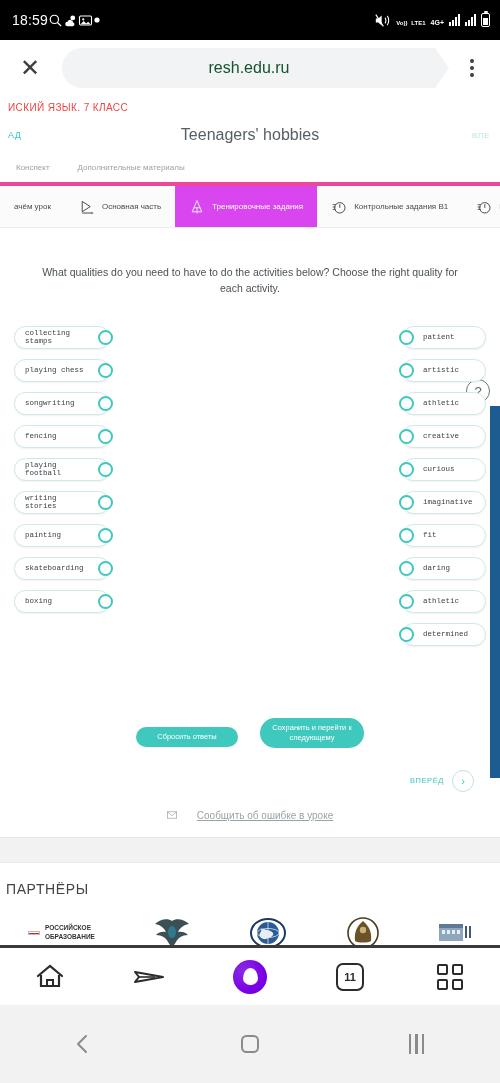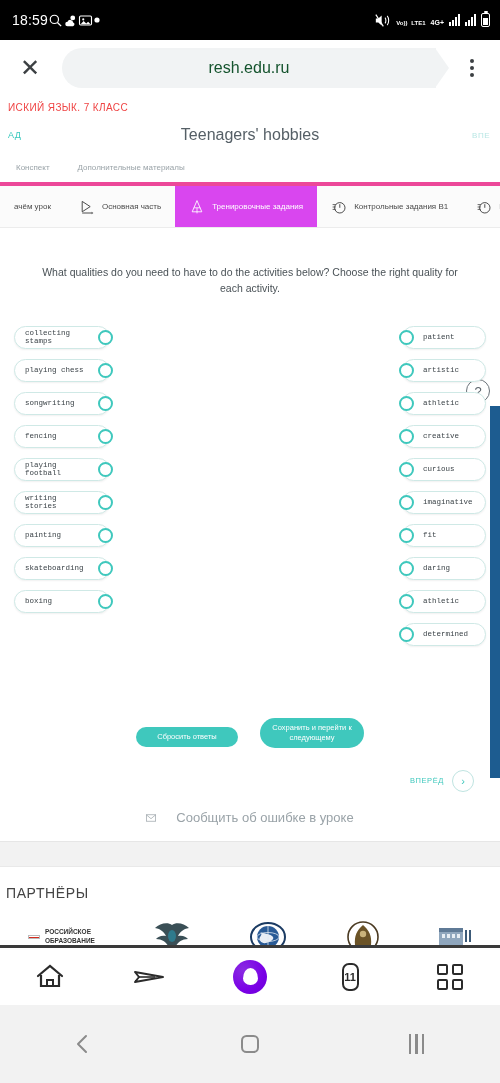--- a/index.html
+++ b/index.html
@@ -104,21 +104,21 @@
                align-items:center; justify-content:center; }
 
   .fwdrow { display:flex; align-items:center; justify-content:flex-end;
             gap:8px; padding:22px 26px 0 0;margin-left:12px; }
   .fwdlabel { font-size:7.5px; color:#3fc8bd; letter-spacing:.6px; }
   .fwdcircle { width:22px; height:22px; border-radius:50%; border:1px solid #bfe4e1;
                display:flex; align-items:center; justify-content:center; color:#3fc8bd;
                font-size:11px; }
 
   .reporterr { display:flex; align-items:center; justify-content:center; gap:20px;
-               font-size:13px; color:#9aa3a8; padding:18px 0 0 0; }
+               font-size:10px; color:#9aa3a8; padding:18px 0 0 0;text-decoration:underline; }
 
   .graygap { height:26px; background:#f2f2f2; border-top:1px solid #e6e6e6;
              border-bottom:1px solid #e9e9e9; margin-top:16px; }
 
   
   .partners { padding:18px 0 0 0; background:#fff; }
   .partners-title { font-size:14px; color:#444; letter-spacing:.6px; padding-left:6px; }
   .partner-row { display:flex; align-items:center; justify-content:space-around;
                  padding:16px 0 10px 0; }
   .plogo { display:flex; align-items:center; gap:5px; height:40px; }
@@ -128,21 +128,21 @@
   
   .yabar { position:absolute; left:0; right:0; bottom:78px; height:60px; background:#fff;
            border-top:3px solid #3a3a3a;
            display:flex; align-items:center; justify-content:space-around; }
   .yaitem { width:46px; height:40px; display:flex; align-items:center; justify-content:center; }
   .alice { width:34px; height:34px; border-radius:50%;
            background:radial-gradient(circle at 30% 30%, #8a2be2, #7a00e6 60%, #6a00d6);
            display:flex; align-items:center; justify-content:center; }
   .alice-inner { width:15px; height:17px; background:#fff;
                  border-radius:50% 50% 48% 48% / 62% 62% 38% 38%; }
-  .tabcount { width:17px; height:28px; border:2.2px solid #2b2b2b; border-radius:7px;
+  .tabcount { width:28px; height:28px; border:2.2px solid #2b2b2b; border-radius:7px;
               display:flex; align-items:center; justify-content:center;
               font-size:11px; font-weight:bold; color:#2b2b2b; }
   .grid4 { display:grid; grid-template-columns:11px 11px; grid-template-rows:11px 11px; gap:4px; }
   .grid4 i { display:block; border:2.2px solid #2b2b2b; border-radius:2px; }
 
   
   .navbar { position:absolute; left:0; right:0; bottom:0; height:78px; background:#f2f2f2;
             display:flex; align-items:center; justify-content:space-around; }
   .navicon { width:60px; height:40px; display:flex; align-items:center; justify-content:center;
              color:#8b8b8b; }

